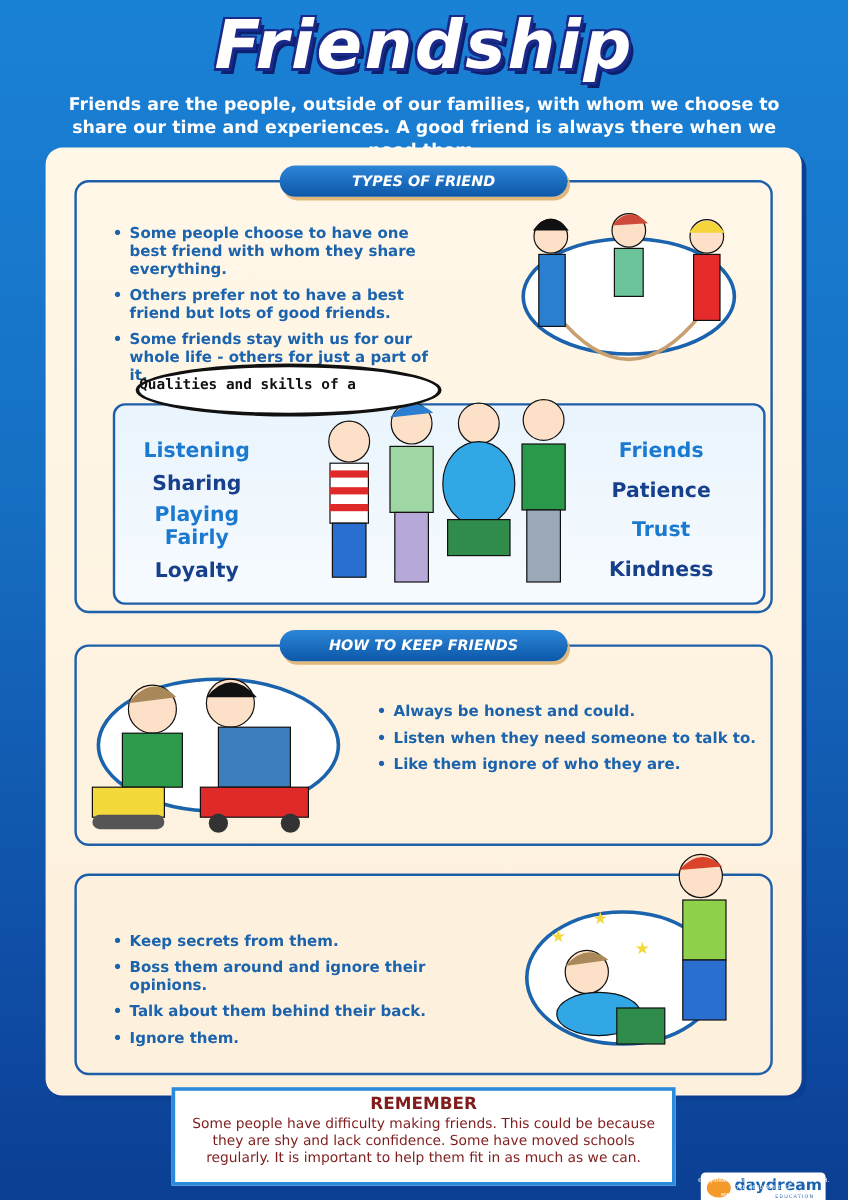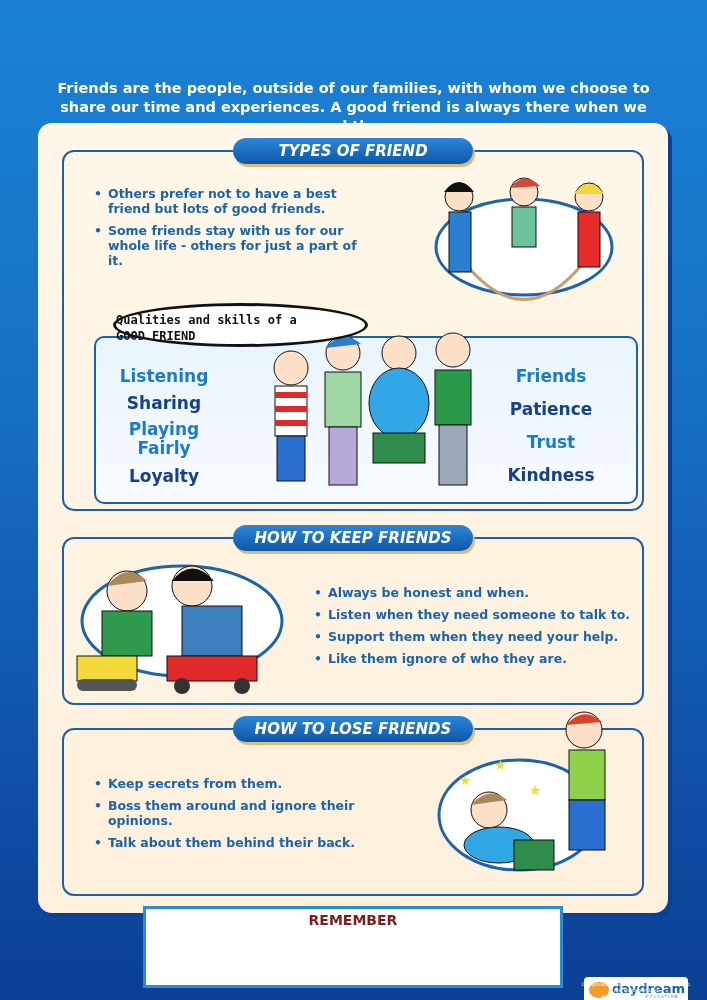--- a/index.html
+++ b/index.html
@@ -3,47 +3,49 @@
 <meta charset="utf-8">
 <style>
   html,body{margin:0;padding:0;}
   body{width:707px;height:1000px;overflow:hidden;font-family:"DejaVu Sans","Liberation Sans",sans-serif;}
   .poster{position:relative;width:707px;height:1000px;background:linear-gradient(180deg,#1a82d6 0%,#1670c4 40%,#0f4ea6 80%,#0b3f93 100%);}
   .title{position:absolute;top:6px;left:0;width:707px;text-align:center;font-family:"DejaVu Sans",sans-serif;font-weight:bold;font-style:italic;font-size:56px;letter-spacing:2px;color:#fff;
     text-shadow:2px 2px 0 #1b2a8a,-2px -2px 0 #1b2a8a,2px -2px 0 #1b2a8a,-2px 2px 0 #1b2a8a,4px 5px 0 #0b2170;}
   .intro{position:absolute;top:79px;left:40px;width:627px;text-align:center;color:#fff;font-weight:bold;font-size:14.5px;line-height:19px;font-family:"DejaVu Sans",sans-serif;}
   .panel{position:absolute;top:123px;left:38px;width:630px;height:790px;background:linear-gradient(180deg,#fff7e8,#fdf0dc);border-radius:14px;box-shadow:4px 4px 0 #0b3f93;}
   .box{position:absolute;left:24px;width:582px;border:2px solid #1d5fa8;border-radius:12px;box-sizing:border-box;}
-  .box-title{position:absolute;left:50%;transform:translateX(-50%);top:-14px;width:240px;height:26px;border-radius:14px;background:linear-gradient(180deg,#2c86d8,#0d57a8);color:#fff;font-style:italic;font-weight:bold;font-size:15px;text-align:center;line-height:26px;box-shadow:2px 3px 0 #e0b87a;font-family:"DejaVu Sans",sans-serif;}
+  .box-title{position:absolute;left:50%;transform:translateX(-50%);top:-14px;width:240px;height:26px;border-radius:14px;background:linear-gradient(180deg,#2c86d8,#0d57a8);color:#fff;font-style:italic;font-weight:bold;font-size:12px;text-align:center;line-height:26px;box-shadow:2px 3px 0 #e0b87a;font-family:"DejaVu Sans",sans-serif;}
   ul.bul{list-style:none;margin:0;padding:0;position:absolute;color:#1b63ad;font-weight:bold;font-size:12.5px;line-height:15px;font-family:"DejaVu Sans",sans-serif;}
   ul.bul li{position:relative;padding-left:14px;margin-bottom:7px;}
   ul.bul li::before{content:"•";position:absolute;left:0;top:0;}
   .illus{position:absolute;}
   .qual{position:absolute;left:56px;top:213px;width:540px;height:164px;border:2px solid #1d5fa8;border-radius:10px;background:linear-gradient(180deg,#e9f4fc,#f7fbff);}
   .qword{position:absolute;font-weight:bold;font-size:17px;text-align:center;font-family:"DejaVu Sans",sans-serif;}
   .bubble{position:absolute;left:75px;top:180px;width:255px;height:44px;background:#fff;border:3px solid #111;border-radius:50%;font-size:12px;line-height:16px;padding-top:6px;box-sizing:border-box;font-family:"DejaVu Sans Mono",monospace;font-weight:bold;color:#111;}
   .remember{position:absolute;left:143px;top:906px;width:420px;height:82px;background:#fff;border:3px solid #2b8ad9;box-sizing:border-box;text-align:center;color:#7f1d1d;font-family:"DejaVu Sans",sans-serif;}
   .remember .h{font-weight:bold;font-size:14px;margin-top:3px;}
   .remember .t{font-size:11.5px;line-height:14px;padding:1px 8px 0;}
   .logo{position:absolute;left:584px;top:953px;width:104px;height:26px;background:#fff;border-radius:4px;margin-top:24px;}
   .logo .l{position:absolute;left:28px;top:4px;font-weight:bold;font-size:13px;color:#1b63ad;font-family:"DejaVu Sans",sans-serif;}
   .logo .s{position:absolute;left:62px;top:17px;font-size:4px;color:#1b63ad;letter-spacing:1px;}
   .foot{position:absolute;left:580px;width:112px;text-align:center;color:#fff;font-size:4.5px;line-height:6px;font-family:"DejaVu Sans",sans-serif;}
 </style>
 </head>
 <body>
 
 <div class="poster">
+  <div class="title">Friendship</div>
   <div class="intro">Friends are the people, outside of our families, with whom we choose to share our time and experiences. A good friend is always there when we need them.</div>
 
   <div class="panel">
 
     <div class="box" style="top:27px;height:361px;">
       <div class="box-title">TYPES OF FRIEND</div>
       <ul class="bul" style="left:30px;top:34px;width:270px;">
+        <li>Some people choose to have one best friend with whom they share everything.</li>
         <li>Others prefer not to have a best friend but lots of good friends.</li>
         <li>Some friends stay with us for our whole life - others for just a part of it.</li>
       </ul>
       <svg class="illus" style="left:360px;top:10px;" width="200" height="160">
         <ellipse cx="100" cy="85" rx="88" ry="48" fill="#fff" stroke="#1b63ad" stroke-width="3"></ellipse>
         <path d="M40 100 Q100 175 160 100" fill="none" stroke="#c8a070" stroke-width="3"></path>
         <circle cx="35" cy="35" r="14" fill="#fde0c8" stroke="#111"></circle>
           <path d="M20 30 Q35 10 50 30" fill="#111"></path>
         <rect x="25" y="50" width="22" height="60" fill="#2a7fd0" stroke="#111"></rect>
         <circle cx="100" cy="30" r="14" fill="#fde0c8" stroke="#111"></circle>
@@ -78,73 +80,72 @@
         <circle cx="138" cy="45" r="17" fill="#fde0c8" stroke="#111"></circle>
           <ellipse cx="138" cy="95" rx="30" ry="35" fill="#32a7e6" stroke="#111"></ellipse>
         <rect x="112" y="125" width="52" height="30" fill="#2f8c4a" stroke="#111"></rect>
         <circle cx="192" cy="42" r="17" fill="#fde0c8" stroke="#111"></circle>
           <rect x="174" y="62" width="36" height="55" fill="#2a9a4a" stroke="#111"></rect>
         <rect x="178" y="117" width="28" height="60" fill="#9aa8b8" stroke="#111"></rect>
       </svg>
     </div>
     <div class="bubble">
       <div>Qualities and skills of a</div>
-      <div>GOOD FRIEND</div>
     </div>
 
     <div class="box" style="top:414px;height:168px;">
       <div class="box-title">HOW TO KEEP FRIENDS</div>
       <svg class="illus" style="left:8px;top:12px;" width="220" height="150">
         <ellipse cx="110" cy="70" rx="100" ry="55" fill="#fff" stroke="#1b63ad" stroke-width="3"></ellipse>
         <circle cx="55" cy="40" r="20" fill="#fde0c8" stroke="#111"></circle>
           <path d="M35 35 Q55 10 75 30" fill="#a9885a"></path>
         <rect x="30" y="60" width="50" height="45" fill="#2e9a4e" stroke="#111"></rect>
         <circle cx="120" cy="35" r="20" fill="#fde0c8" stroke="#111"></circle>
           <path d="M100 30 Q120 5 142 30" fill="#111"></path>
         <rect x="110" y="55" width="60" height="50" fill="#3c7fbd" stroke="#111"></rect>
         <rect x="5" y="105" width="60" height="25" fill="#f3d93a" stroke="#111"></rect>
           <rect x="5" y="128" width="60" height="12" fill="#555" rx="6"></rect>
         <rect x="95" y="105" width="90" height="25" fill="#e02a2a" stroke="#111"></rect>
           <circle cx="110" cy="135" r="8" fill="#333"></circle>
           <circle cx="170" cy="135" r="8" fill="#333"></circle>
       </svg>
       <ul class="bul" style="left:250px;top:46px;width:320px;">
-        <li>Always be honest and when.</li>
+        <li>Always be honest and could.</li>
         <li>Listen when they need someone to talk to.</li>
-        <li>Support them when they need your help.</li>
         <li>Like them ignore of who they are.</li>
       </ul>
     </div>
 
     <div class="box" style="top:605px;height:168px;">
-      <div class="box-title">HOW TO LOSE FRIENDS</div>
       <ul class="bul" style="left:30px;top:46px;width:300px;">
         <li>Keep secrets from them.</li>
         <li>Boss them around and ignore their opinions.</li>
         <li>Talk about them behind their back.</li>
+        <li>Ignore them.</li>
       </ul>
       <svg class="illus" style="left:365px;top:-30px;" width="210" height="200">
         <ellipse cx="90" cy="115" rx="80" ry="55" fill="#fff" stroke="#1b63ad" stroke-width="3"></ellipse>
         <circle cx="60" cy="110" r="18" fill="#fde0c8" stroke="#111"></circle>
           <path d="M42 105 Q60 85 78 100" fill="#a9885a"></path>
         <ellipse cx="70" cy="145" rx="35" ry="18" fill="#32a7e6" stroke="#111"></ellipse>
           <rect x="85" y="140" width="40" height="30" fill="#2f8c4a" stroke="#111"></rect>
         <text x="30" y="85" font-size="14" fill="#f3d93a">★</text>
           <text x="65" y="70" font-size="14" fill="#f3d93a">★</text>
           <text x="100" y="95" font-size="14" fill="#f3d93a">★</text>
         <circle cx="155" cy="30" r="18" fill="#fde0c8" stroke="#111"></circle>
           <path d="M137 25 Q155 5 173 22" fill="#d9432a"></path>
         <rect x="140" y="50" width="36" height="50" fill="#8fd14a" stroke="#111"></rect>
           <rect x="140" y="100" width="36" height="50" fill="#2a6fd0" stroke="#111"></rect>
       </svg>
     </div>
   </div>
 
   <div class="remember">
     <div class="h">REMEMBER</div>
+    <div class="t">Some people have difficulty making friends. This could be because they are shy and lack confidence. Some have moved schools regularly. It is important to help them fit in as much as we can.</div>
   </div>
 
   <div class="logo">
     <svg style="position:absolute;left:4px;top:3px;" width="22" height="20">
         <ellipse cx="11" cy="10" rx="10" ry="8" fill="#f39a2a"></ellipse>
       </svg>
     <span class="l">daydream</span>
     <span class="s">EDUCATION</span>
   </div>
   <div class="foot" style="top:982px;">©Daydream Education 2006. All rights reserved.</div>

